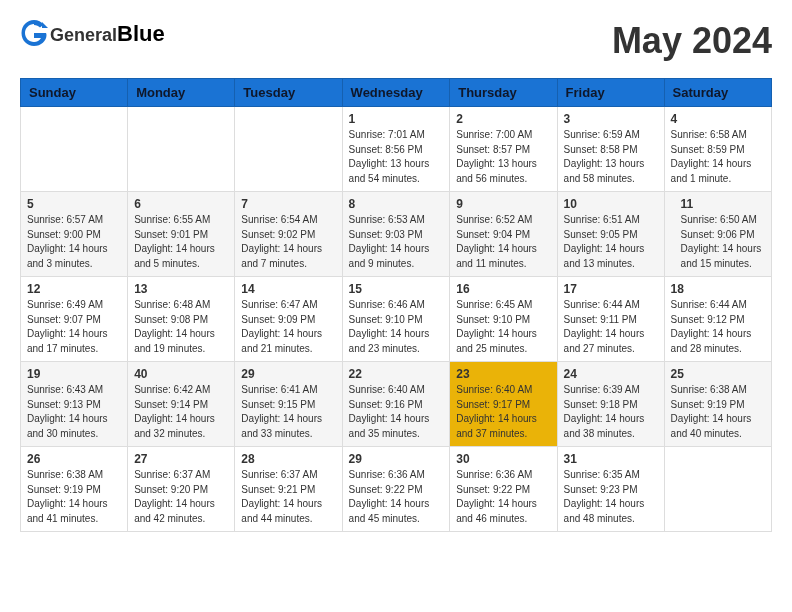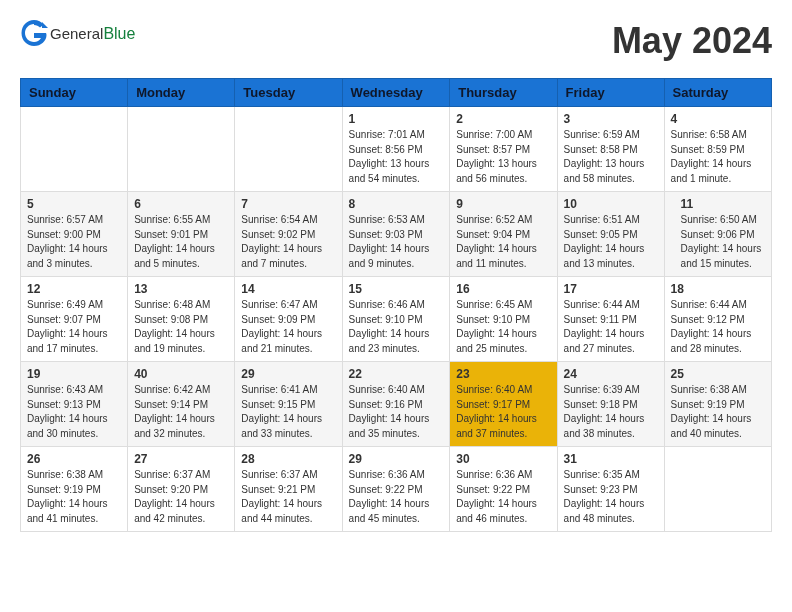--- a/index.html
+++ b/index.html
@@ -89,21 +89,21 @@
 </head>
 <body>
 
 <div class="header">
   <div class="logo">
     <svg class="logo-icon" viewBox="0 0 28 28" xmlns="http://www.w3.org/2000/svg">
       <path d="M14 4 C9 4 5 8 5 13 C5 18 9 22 14 22 C17 22 19.5 20.5 21 18 L14 18 L14 13 L26 13 C26.3 13.6 26.5 14.3 26.5 15 C26.5 21 21 26 14 26 C7 26 1.5 20.5 1.5 13 C1.5 5.5 7 0 14 0 C18 0 21.5 1.8 23.8 4.5 L20 7.5 C18.5 5.9 16.4 5 14 5 Z" fill="#1a73d4"></path>
       <path d="M22 2 L28 8 L22 8 Z" fill="#1a73d4"></path>
     </svg>
     <div>
-      <span style="font-size:15px;font-weight:normal;color:#333;">General</span><span style="font-size:16px;font-weight:normal;color:#15803d;">Blue</span>
+      <span style="font-size:18px;font-weight:bold;color:#333;">General</span><span style="font-size:22px;font-weight:bold;color:#000000;">Blue</span>
     </div>
   </div>
   <div class="title-block">
     <div class="month-year">May 2024</div>
   </div>
 </div>
 
 <table class="calendar">
   <thead>
     <tr>

